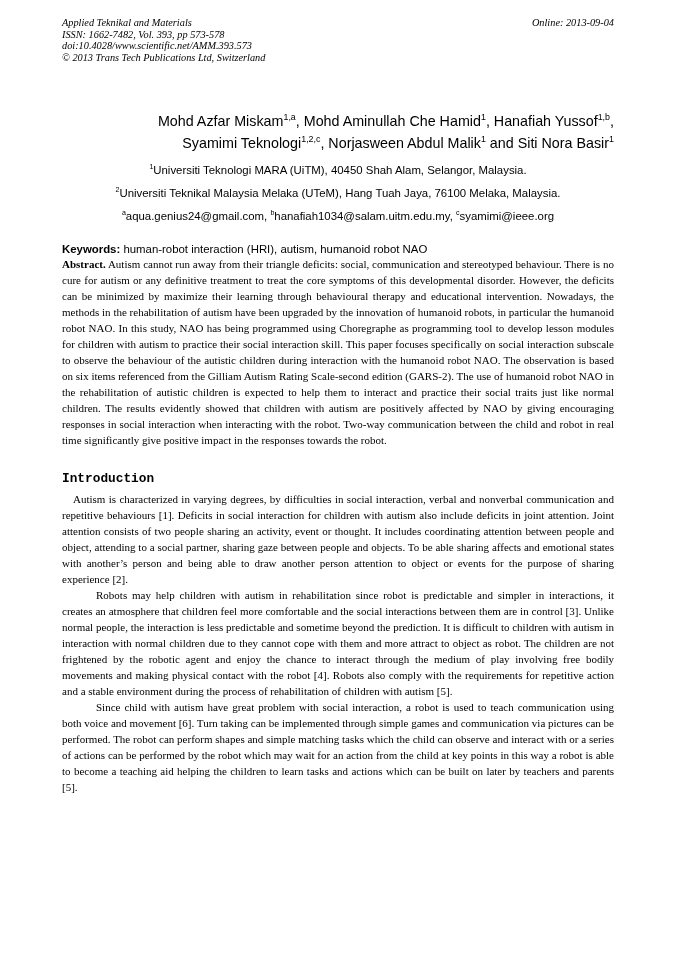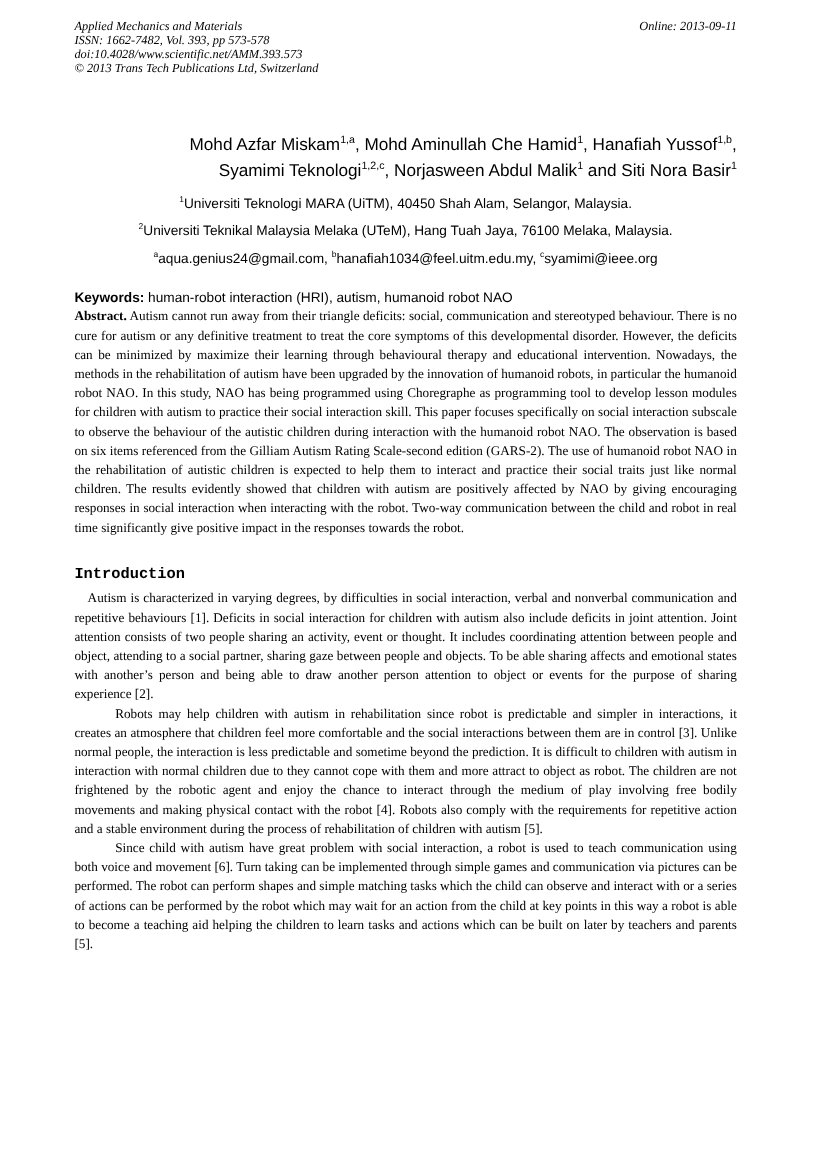--- a/index.html
+++ b/index.html
@@ -82,35 +82,35 @@
   .indent-small { text-indent: 11px; }
   .indent-large { text-indent: 34px; }
 </style>
 </head>
 <body>
 
 <div class="page">
 
   <div class="doc-header">
     <div class="left">
-      <div>Applied Mechanics and Materials</div>
+      <div>Applied Teknikal and Materials</div>
       <div>ISSN: 1662-7482, Vol. 393, pp 573-578</div>
       <div>doi:10.4028/www.scientific.net/AMM.393.573</div>
       <div>© 2013 Trans Tech Publications Ltd, Switzerland</div>
     </div>
-    <div class="right">Online: 2013-09-11</div>
+    <div class="right">Online: 2013-09-04</div>
   </div>
 
   <h1 class="title"><br></h1>
 
   <div class="authors"><span>Mohd Azfar Miskam</span><sup>1,a</sup><span>, Mohd Aminullah Che Hamid</span><sup>1</sup><span>, Hanafiah Yussof</span><sup>1,b</sup><span>,</span><br><span>Syamimi Teknologi</span><sup>1,2,c</sup><span>, Norjasween Abdul Malik</span><sup>1</sup><span> and Siti Nora Basir</span><sup>1</sup></div>
 
   <div class="affil"><sup>1</sup><span>Universiti Teknologi MARA (UiTM), 40450 Shah Alam, Selangor, Malaysia.</span></div>
   <div class="affil"><sup>2</sup><span>Universiti Teknikal Malaysia Melaka (UTeM), Hang Tuah Jaya, 76100 Melaka, Malaysia.</span></div>
-  <div class="affil emails"><sup>a</sup><span>aqua.genius24@gmail.com, </span><sup>b</sup><span>hanafiah1034@feel.uitm.edu.my, </span><sup>c</sup><span>syamimi@ieee.org</span></div>
+  <div class="affil emails"><sup>a</sup><span>aqua.genius24@gmail.com, </span><sup>b</sup><span>hanafiah1034@salam.uitm.edu.my, </span><sup>c</sup><span>syamimi@ieee.org</span></div>
 
   <div class="keywords"><span class="lead">Keywords:</span><span> human-robot interaction (HRI), autism, humanoid robot NAO</span></div>
 
   <p class="body-text abstract para"><span class="lead">Abstract.</span><span> Autism cannot run away from their triangle deficits: social, communication and stereotyped behaviour. There is no cure for autism or any definitive treatment to treat the core symptoms of this developmental disorder. However, the deficits can be minimized by maximize their learning through behavioural therapy and educational intervention. Nowadays, the methods in the rehabilitation of autism have been upgraded by the innovation of humanoid robots, in particular the humanoid robot NAO. In this study, NAO has being programmed using Choregraphe as programming tool to develop lesson modules for children with autism to practice their social interaction skill. This paper focuses specifically on social interaction subscale to observe the behaviour of the autistic children during interaction with the humanoid robot NAO. The observation is based on six items referenced from the Gilliam Autism Rating Scale-second edition (GARS-2). The use of humanoid robot NAO in the rehabilitation of autistic children is expected to help them to interact and practice their social traits just like normal children. The results evidently showed that children with autism are positively affected by NAO by giving encouraging responses in social interaction when interacting with the robot. Two-way communication between the child and robot in real time significantly give positive impact in the responses towards the robot.</span></p>
 
   <h2 class="section-heading">Introduction</h2>
 
   <p class="body-text para indent-small">Autism is characterized in varying degrees, by difficulties in social interaction, verbal and nonverbal communication and repetitive behaviours [1]. Deficits in social interaction for children with autism also include deficits in joint attention. Joint attention consists of two people sharing an activity, event or thought. It includes coordinating attention between people and object, attending to a social partner, sharing gaze between people and objects. To be able sharing affects and emotional states with another’s person and being able to draw another person attention to object or events for the purpose of sharing experience [2].</p>
   <p class="body-text para indent-large">Robots may help children with autism in rehabilitation since robot is predictable and simpler in interactions, it creates an atmosphere that children feel more comfortable and the social interactions between them are in control [3]. Unlike normal people, the interaction is less predictable and sometime beyond the prediction. It is difficult to children with autism in interaction with normal children due to they cannot cope with them and more attract to object as robot. The children are not frightened by the robotic agent and enjoy the chance to interact through the medium of play involving free bodily movements and making physical contact with the robot [4]. Robots also comply with the requirements for repetitive action and a stable environment during the process of rehabilitation of children with autism [5].</p>
   <p class="body-text para indent-large">Since child with autism have great problem with social interaction, a robot is used to teach communication using both voice and movement [6]. Turn taking can be implemented through simple games and communication via pictures can be performed. The robot can perform shapes and simple matching tasks which the child can observe and interact with or a series of actions can be performed by the robot which may wait for an action from the child at key points in this way a robot is able to become a teaching aid helping the children to learn tasks and actions which can be built on later by teachers and parents [5].</p>

